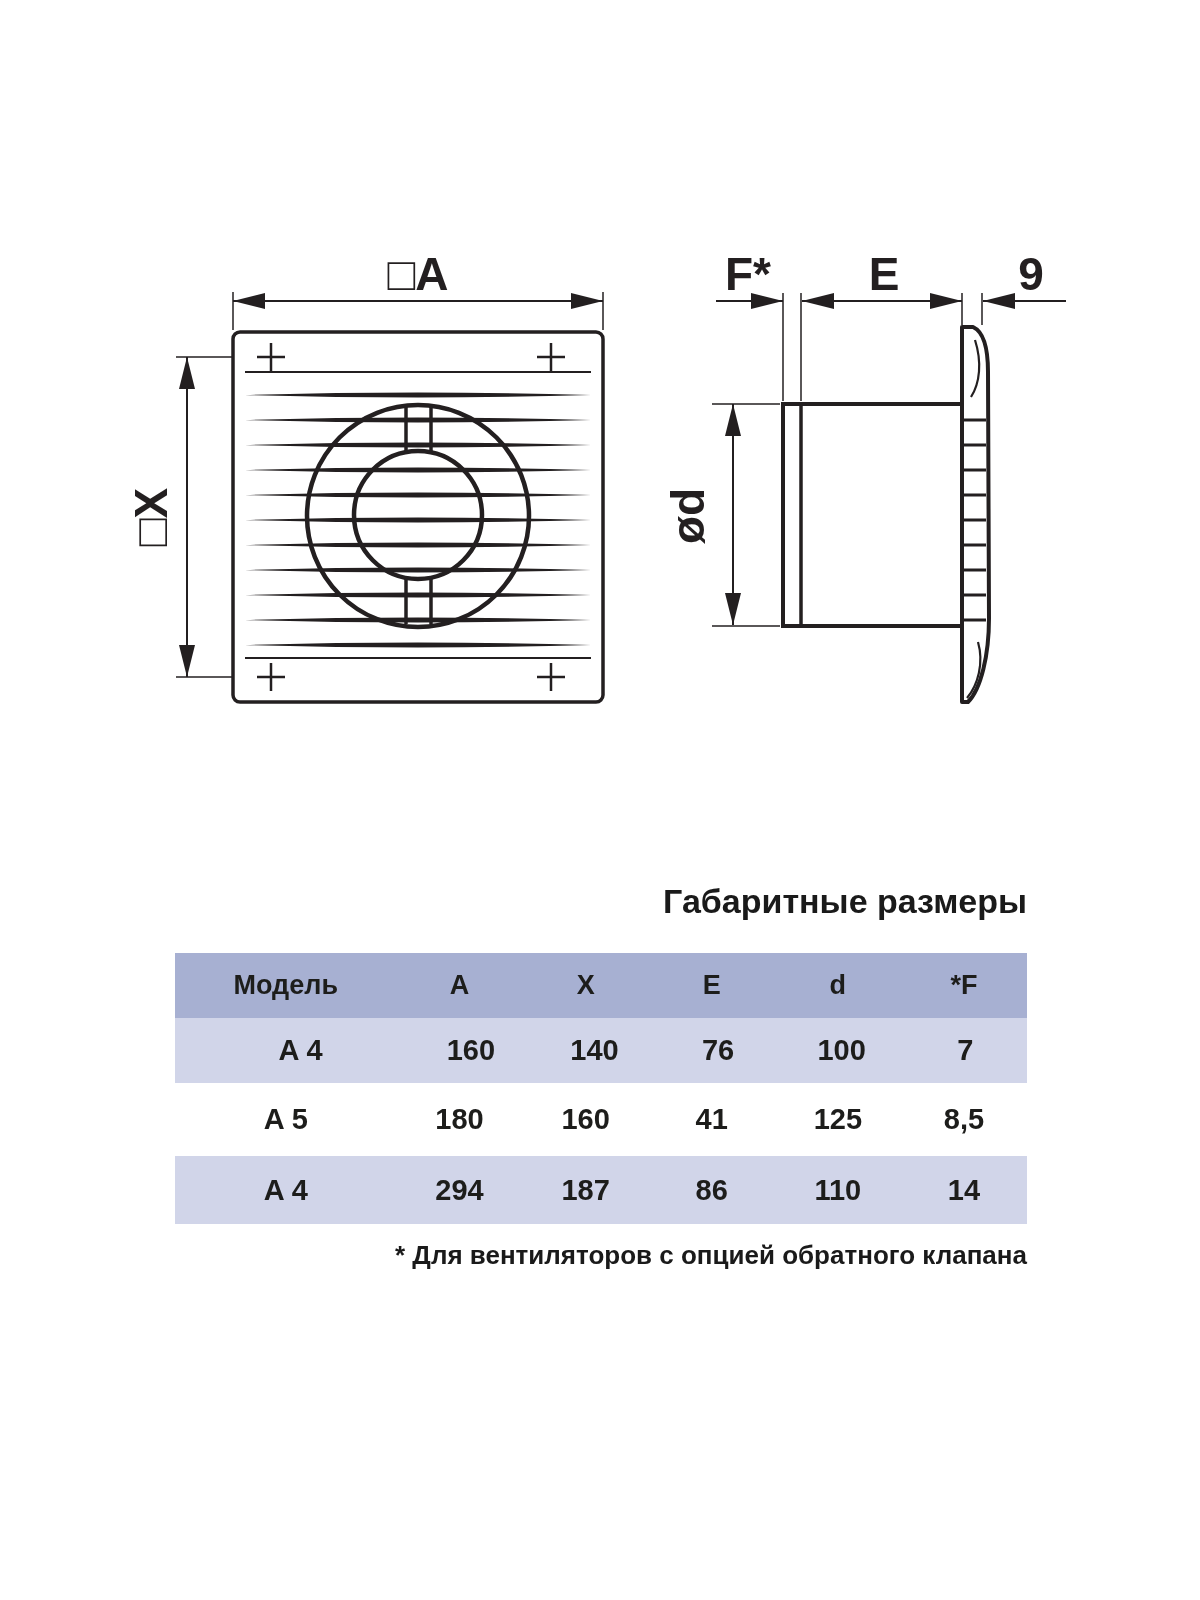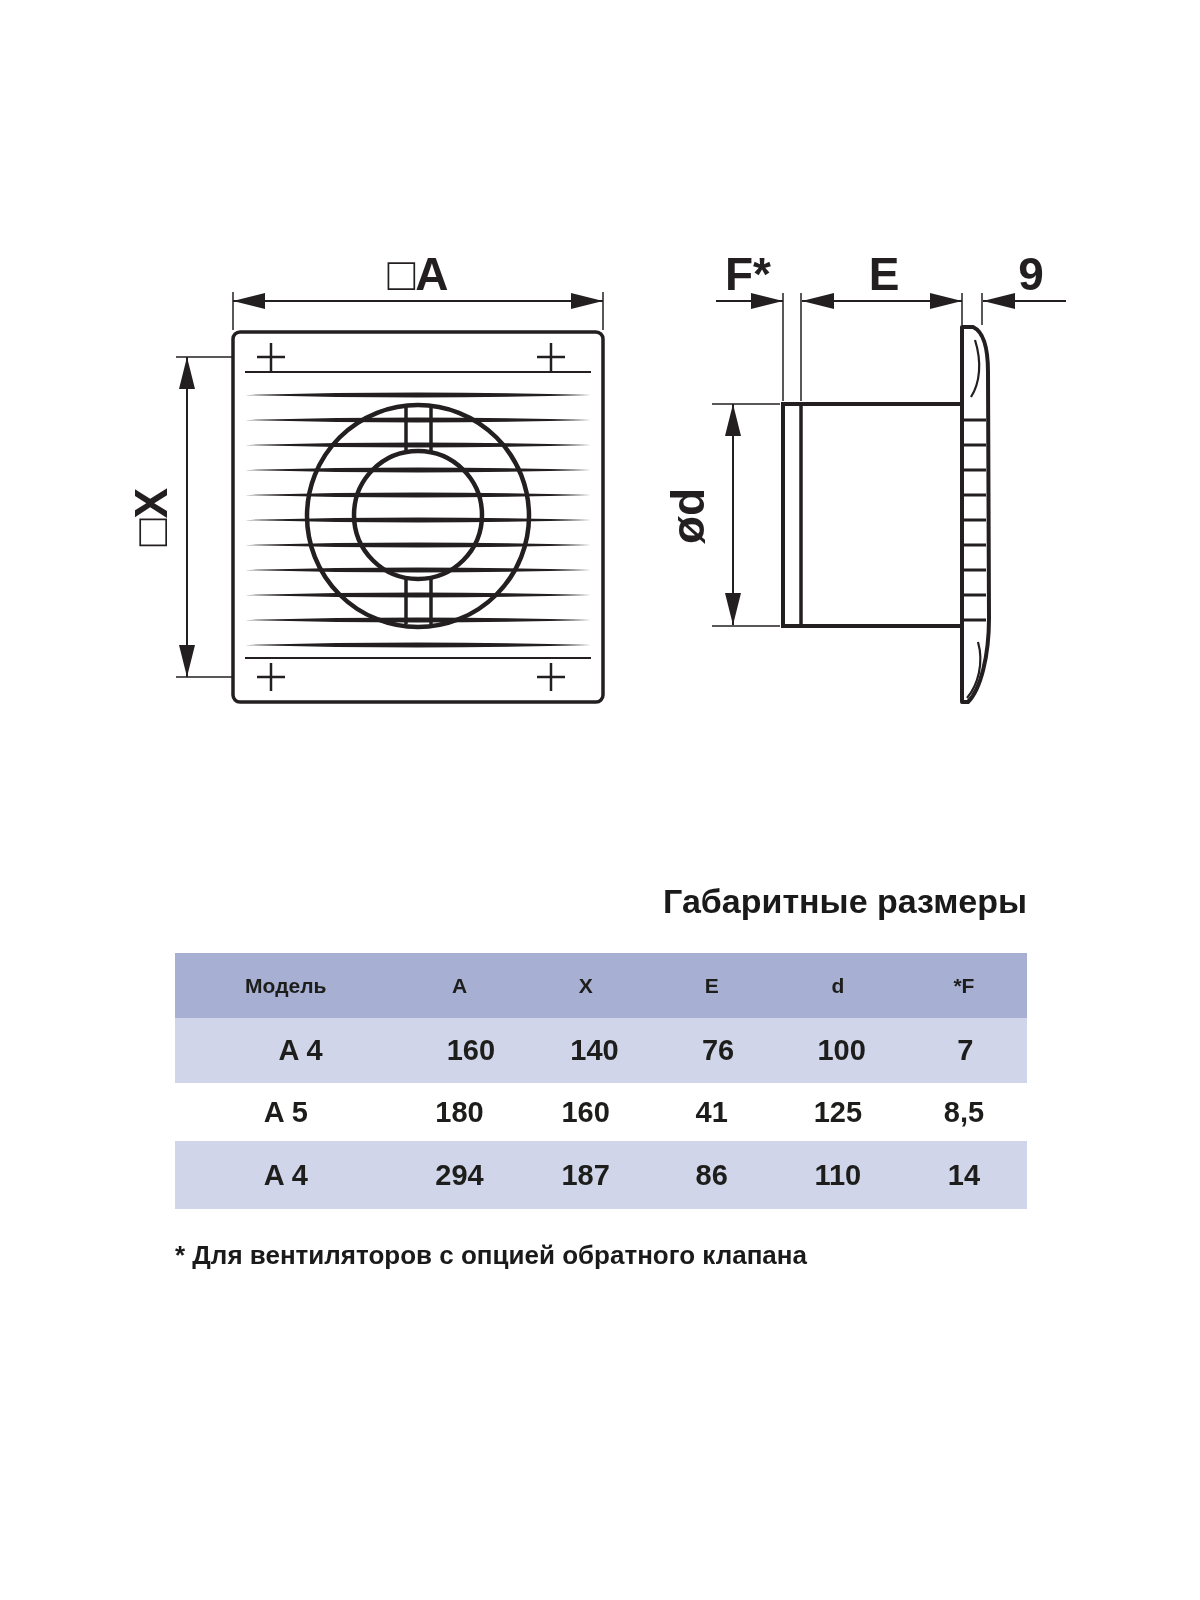--- a/index.html
+++ b/index.html
@@ -30,33 +30,33 @@
     position:absolute;
     left:175px;top:953px;width:852px;
   }
   .t-row{
     display:grid;
     grid-template-columns:26% 14.8% 14.8% 14.8% 14.8% 14.8%;
     align-items:center;
   }
   .t-row.header{height:65px;background:var(--header-bg,#a7b0d2);}
   .t-row.r0{height:65px;background:var(--row-alt-bg,#d1d5e9);padding-left:17px;}
-  .t-row.r1{height:58px;background:#ffffff;}
+  .t-row.r1{height:73px;background:#ffffff;}
   .t-row.r2{height:68px;background:var(--row-alt-bg,#d1d5e9);}
   .t-cell{
     text-align:center;
     font-size:29px;
     font-weight:700;
     color:#1d1d1b;
   }
-  .t-row.header .t-cell{font-size:21px;}
+  .t-row.header .t-cell{font-size:27px;}
   .footnote{
     position:absolute;
     left:175px;top:1240px;width:852px;
-    text-align:left;
+    text-align:right;
     font-size:26px;
     font-weight:600;
     color:#1a1a1a;
   }
 </style>
 </head>
 <body>
 
 <div class="page">
 

